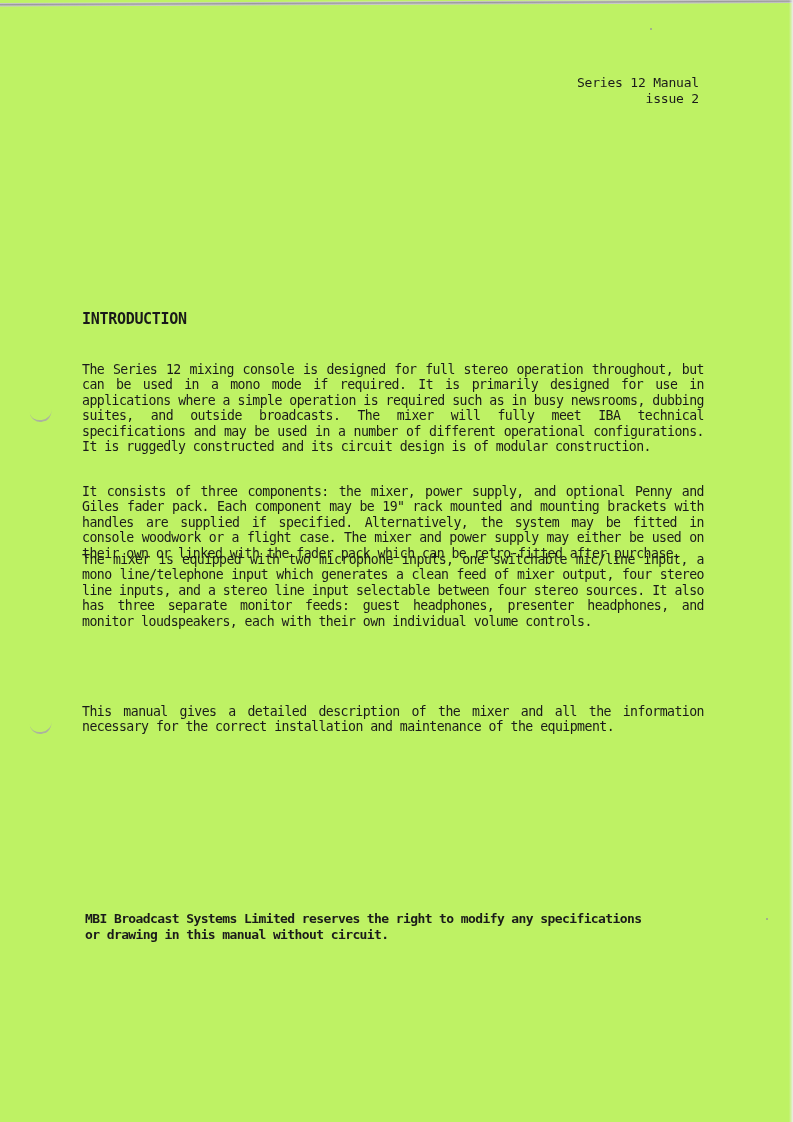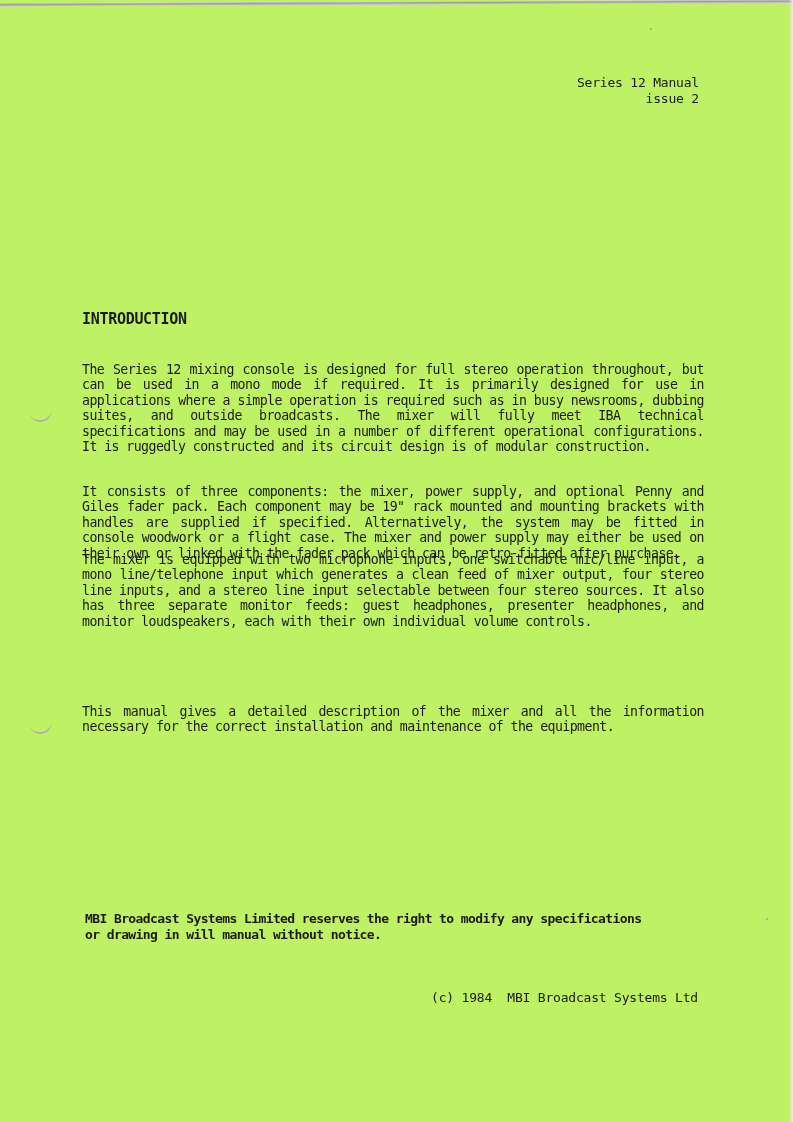--- a/index.html
+++ b/index.html
@@ -132,17 +132,16 @@
 
   <div class="section-heading">INTRODUCTION</div>
 
   <p class="body-text p1" style="margin:0;">The Series 12 mixing console is designed for full stereo operation throughout, but can be used in a mono mode if required.  It is primarily designed for use in applications where a simple operation is required such as in busy newsrooms, dubbing suites, and outside broadcasts. The mixer will fully meet IBA technical specifications and may be used in a number of different operational configurations.  It is ruggedly constructed and its circuit design is of modular construction.</p>
   <p class="body-text p2" style="margin:0;">It consists of three components: the mixer, power supply, and optional Penny and Giles fader pack.  Each component may be 19" rack mounted and mounting brackets with handles are supplied if specified.  Alternatively, the system may be fitted in console woodwork or a flight case. The mixer and power supply may either be used on their own or linked with the fader pack which can be retro-fitted after purchase.</p>
   <p class="body-text p3" style="margin:0;">The mixer is equipped with two microphone inputs, one switchable mic/line input, a mono line/telephone input which generates a clean feed of mixer output, four stereo line inputs, and a stereo line input selectable between four stereo sources. It also has three separate monitor feeds: guest headphones, presenter headphones, and monitor loudspeakers, each with their own individual volume controls.</p>
   <p class="body-text p4" style="margin:0;">This manual gives a detailed description of the mixer and all the information necessary for the correct installation and maintenance of the equipment.</p>
 
   <div class="notice">
     <div>MBI Broadcast Systems Limited reserves the right to modify any specifications</div>
-    <div>or drawing in will manual without notice.</div>
+    <div>or drawing in this manual without circuit.</div>
   </div>
 
-  <div class="copyright">(c) 1984  MBI Broadcast Systems Ltd</div>
 </div>
 
 </body></html>

